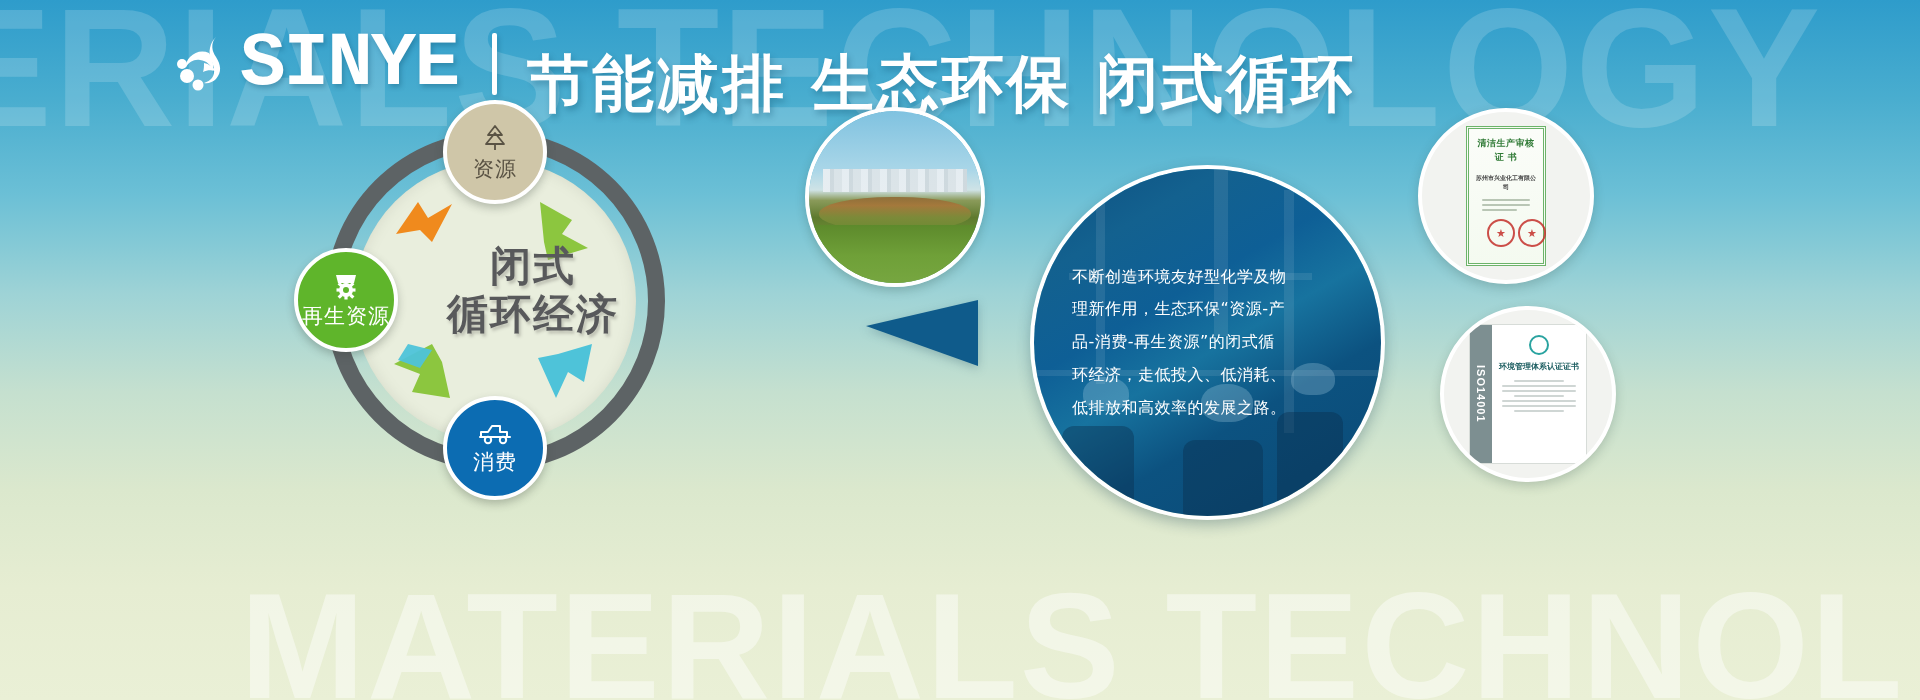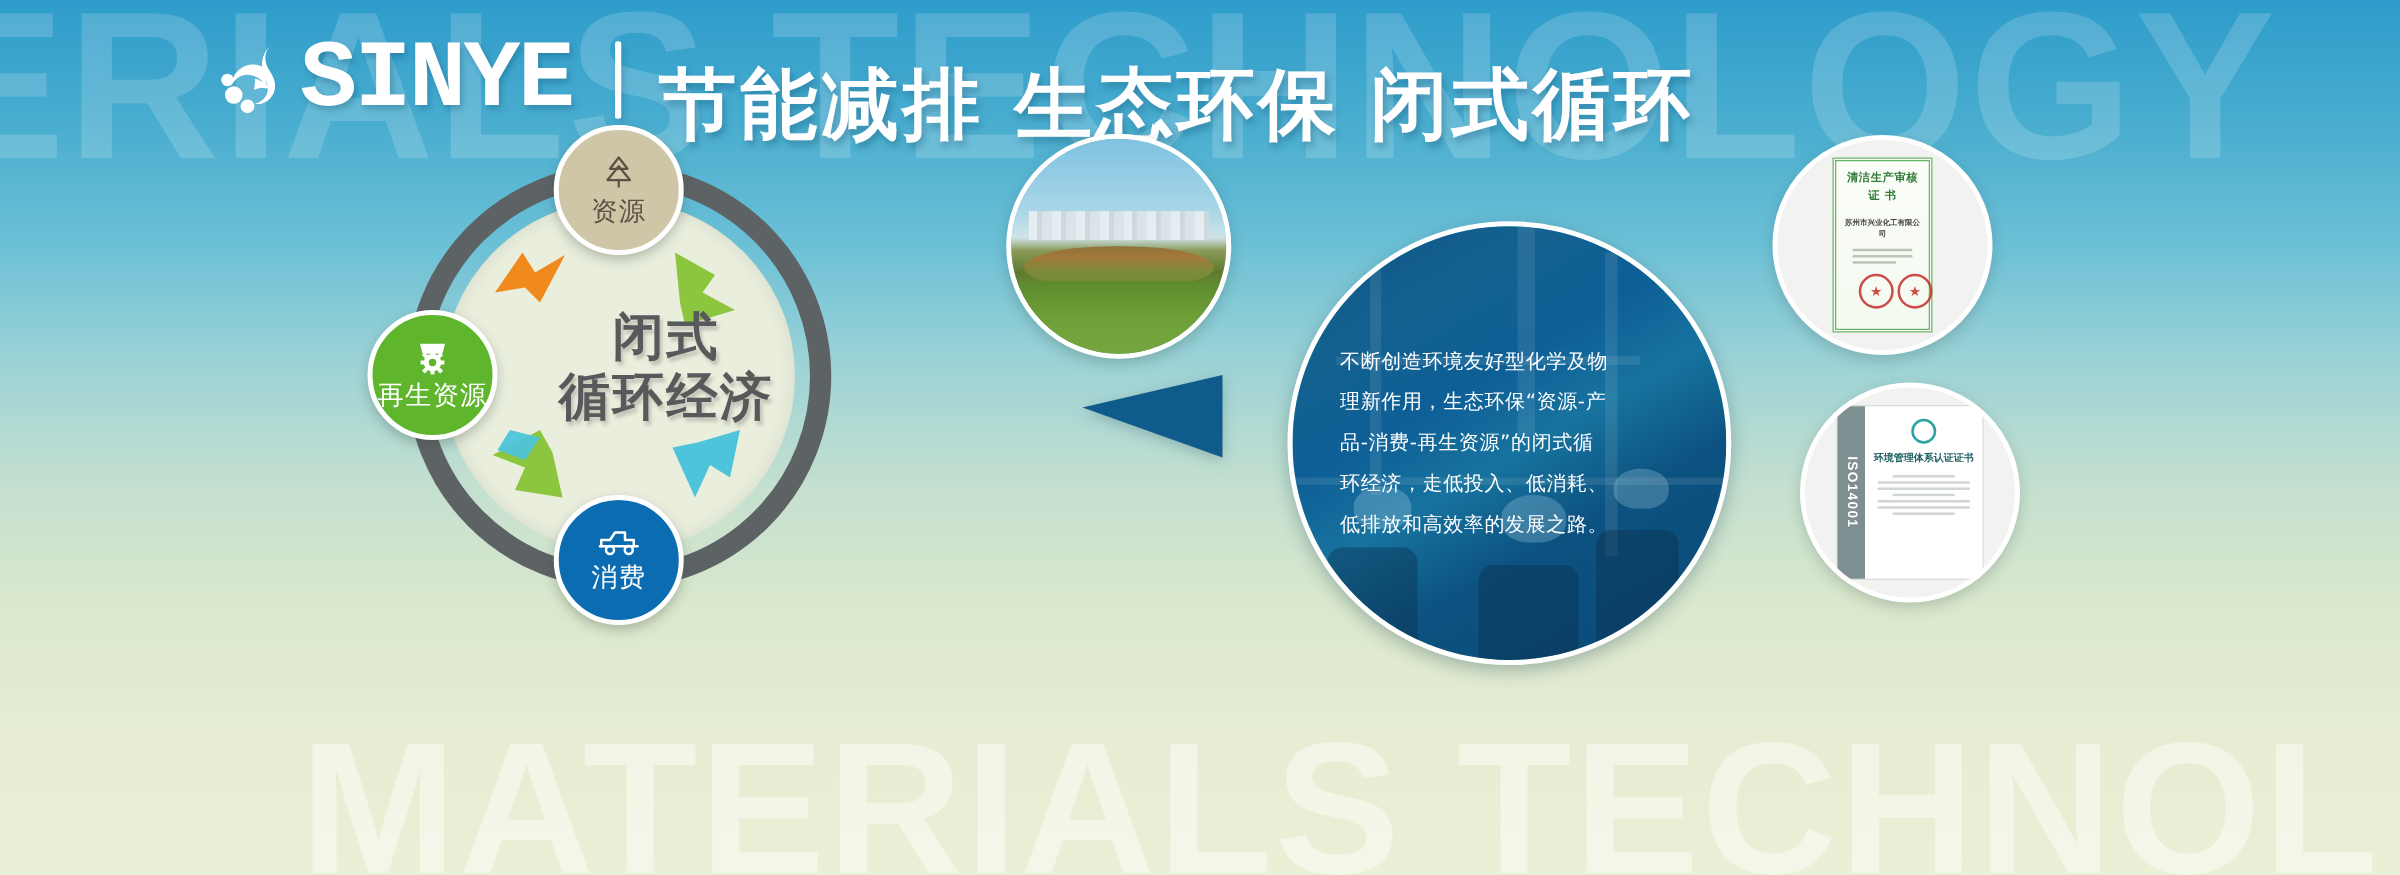--- a/index.html
+++ b/index.html
@@ -28,21 +28,21 @@
       font-family:"DejaVu Sans",sans-serif;line-height:1;
       text-shadow:2px 4px 6px rgba(0,60,90,.30);white-space:nowrap;margin-top:39px;}
 
   
   #diagram{position:absolute;left:300px;top:106px;width:390px;height:390px;}
   #ring-outer{position:absolute;left:25px;top:25px;width:340px;height:340px;border-radius:50%;
       border:17px solid #5d6365;box-sizing:border-box;}
   #ring-inner{position:absolute;left:54px;top:54px;width:282px;height:282px;border-radius:50%;
       background:#e9eedd;box-shadow:inset 0 0 14px rgba(120,130,110,.18);}
   #center-label{position:absolute;left:118px;top:140px;width:230px;text-align:center;
-      font-family:Liberation Sans, sans-serif;font-weight:bold;color:#58595b;
+      font-family:Liberation Mono, monospace;font-weight:bold;color:#58595b;
       font-size:41px;line-height:1.16;letter-spacing:2px;
       text-shadow:2px 3px 3px rgba(140,140,130,.45);}
 
   .node{position:absolute;width:104px;height:104px;border-radius:50%;
       display:flex;flex-direction:column;align-items:center;justify-content:center;
       border:4px solid #fff;box-sizing:border-box;
       box-shadow:0 4px 9px rgba(60,70,60,.30);}
   .node .nlabel{font-family:"DejaVu Sans",sans-serif;font-size:21px;font-weight:normal;letter-spacing:1px;margin-top:1px;text-align:center;}
   .node svg{display:block;}
   #node-resource{left:143px;top:-6px;background:#cfc6a8;}
@@ -60,21 +60,21 @@
       box-shadow:0 4px 10px rgba(40,70,60,.25);}
   #photo-sky{position:absolute;inset:0;background:linear-gradient(180deg,#7fc2e0 0%,#a9d6e8 34%,#cfe3e6 46%,#8a9a5a 52%,#5e7a2e 62%,#6f9433 74%,#74a03a 100%);}
   #photo-bld{position:absolute;left:8%;top:34%;width:84%;height:13%;
       background:repeating-linear-gradient(90deg,#e8eef2 0 7px,#cfd9de 7px 11px,#dce4e8 11px 19px);opacity:.95;}
   #photo-flower{position:absolute;left:6%;top:50%;width:88%;height:20%;border-radius:48%;
       background:linear-gradient(180deg,#8e6a35 0%,#a8763a 25%,#7f8c3a 60%,#6d8a33 100%);opacity:.9;}
   #photo-grass{position:absolute;left:-4%;top:66%;width:108%;height:40%;
       background:linear-gradient(180deg,#5d8a2c 0%,#6fa038 45%,#79a843 100%);}
 
   
-  #bubble{position:absolute;left:1030px;top:177px;width:355px;height:355px;border-radius:50%;
+  #bubble{position:absolute;left:1030px;top:165px;width:355px;height:355px;border-radius:50%;
       border:4px solid #fff;box-sizing:border-box;overflow:hidden;
       box-shadow:0 5px 14px rgba(20,60,80,.30);}
   #bubble-photo{position:absolute;inset:0;
       background:linear-gradient(150deg,#0d4f80 0%,#13618f 20%,#0e5f96 38%,#17739f 52%,#0c5280 68%,#0a4a76 100%);}
   .bpipe{position:absolute;background:rgba(255,255,255,.09);}
   .bhelmet{position:absolute;border-radius:48% 48% 42% 42%;background:rgba(190,225,240,.26);}
   .bbody{position:absolute;border-radius:12px 12px 4px 4px;background:rgba(10,45,75,.40);}
   #bubble-text{position:absolute;inset:0;display:flex;flex-direction:column;justify-content:center;
       padding:0 38px;box-sizing:border-box;}
   #bubble-text p{margin:0;color:#fff;font-family:"DejaVu Sans",sans-serif;font-size:16px;

